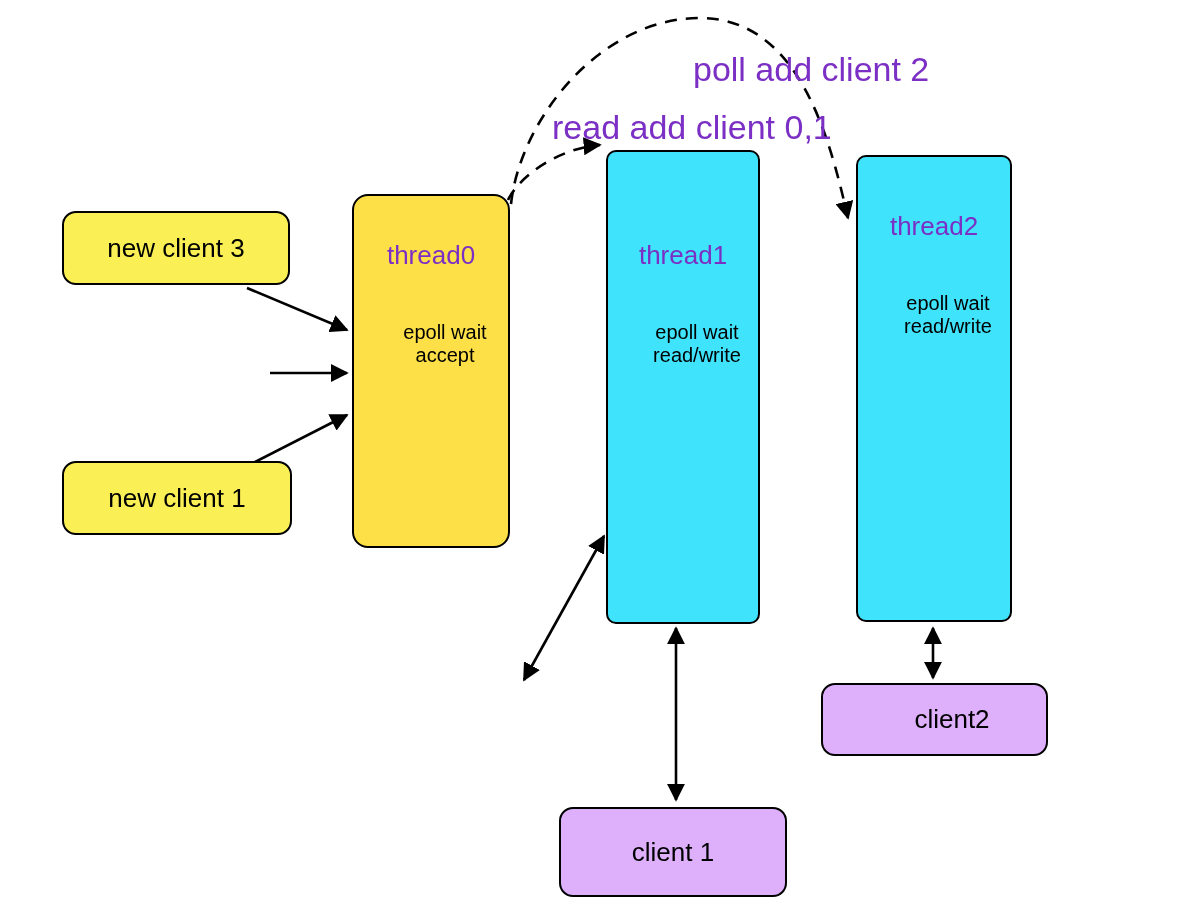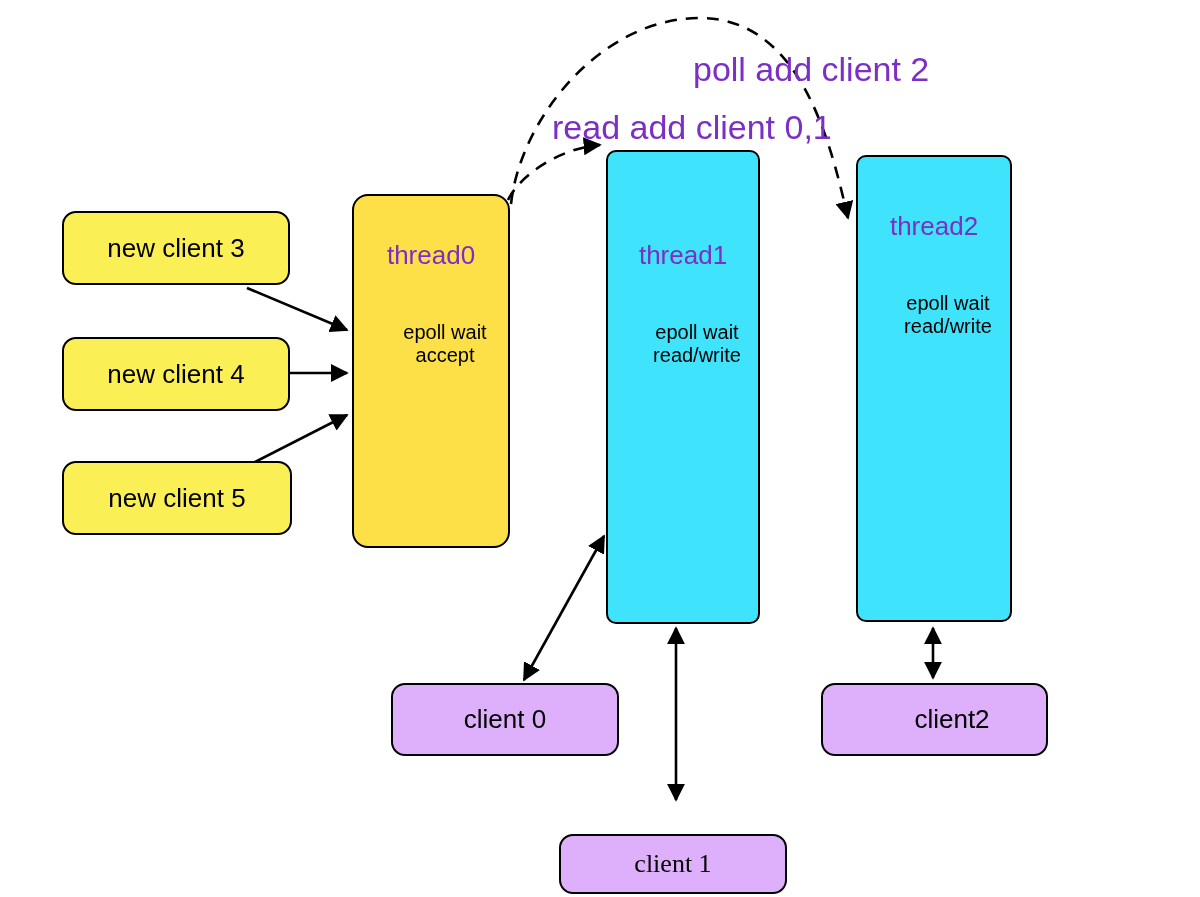--- a/index.html
+++ b/index.html
@@ -138,51 +138,45 @@
     </g>
   </svg>
 
   <div class="edge-label" style="left:693px; top:50px;">poll add client 2</div>
   <div class="edge-label" style="left:552px; top:108px;">read add client 0,1</div>
 
   <div class="node client-src rounded-sm" style="left:42px; top:211px; width:228px; height:74px;">
     <div class="node-label">new client 3</div>
   </div>
 
-  <div class="node client-src rounded-sm" style="left:42px; top:337px; width:228px; height:74px;">
-    <div class="node-label">new client 4</div>
-  </div>
 
   <div class="node client-src rounded-sm" style="left:42px; top:461px; width:230px; height:74px;">
-    <div class="node-label">new client 5</div>
+    <div class="node-label">new client 1</div>
   </div>
 
   <div class="node thread-main rounded-lg" style="left:352px; top:194px; width:158px; height:354px;">
     <div class="thread-title" style="margin-top:44px;">thread0</div>
     <div class="thread-body" style="margin-top:50px;">epoll wait
 accept</div>
   </div>
 
   <div class="node thread-worker rounded-lg" style="left:606px; top:150px; width:154px; height:474px;">
     <div class="thread-title" style="margin-top:88px;">thread1</div>
     <div class="thread-body" style="margin-top:50px;">epoll wait
 read/write</div>
   </div>
 
   <div class="node thread-worker rounded-lg" style="left:856px; top:155px; width:156px; height:467px;">
     <div class="thread-title" style="margin-top:54px;">thread2</div>
     <div class="thread-body" style="margin-top:50px;">epoll wait
 read/write</div>
   </div>
 
-  <div class="node client-box rounded-sm" style="left:391px; top:683px; width:228px; height:73px;">
-    <div class="node-label">client 0</div>
-  </div>
 
-  <div class="node client-box rounded-sm" style="left:559px; top:834px; width:228px; height:60px;font-family:Liberation Serif, serif;">
+  <div class="node client-box rounded-sm" style="left:559px; top:807px; width:228px; height:90px;">
     <div class="node-label">client 1</div>
   </div>
 
   <div class="node client-box rounded-sm" style="left:821px; top:683px; width:227px; height:73px;padding-left:35px;">
     <div class="node-label">client2</div>
   </div>
 
 </div>
 
 </body></html>

